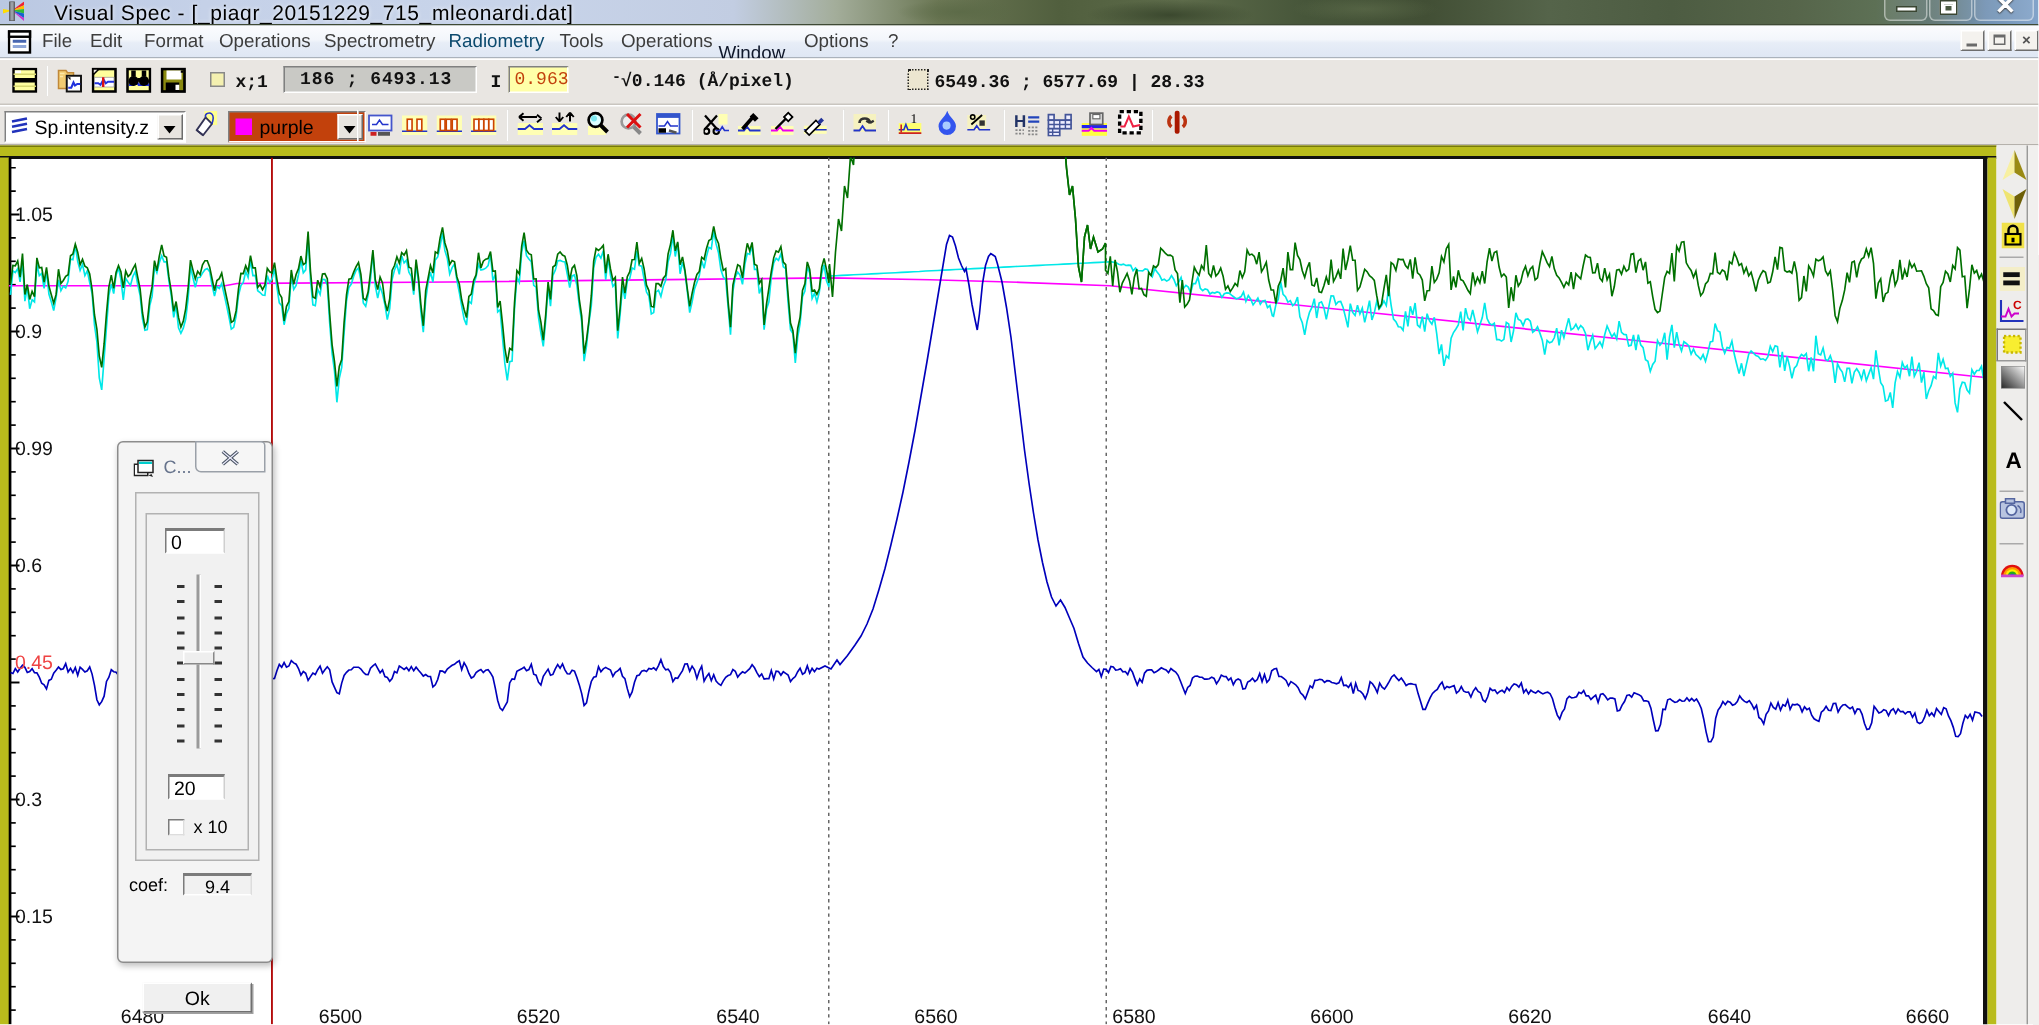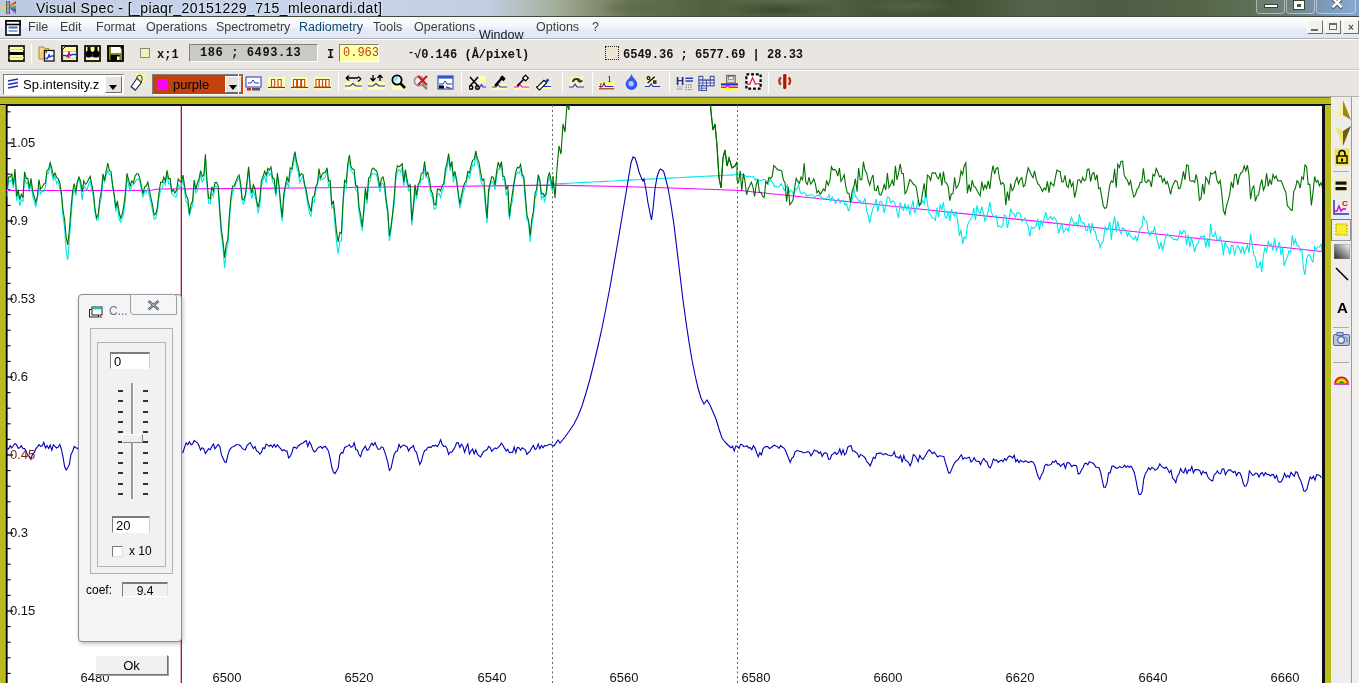--- a/index.html
+++ b/index.html
@@ -352,23 +352,23 @@
     <line x1="6" y1="568.4" x2="10.5" y2="568.4" stroke="#000" stroke-width="1.1"></line>
   <path d="M6,85.5 L150,85.5 L158,84.0 L300,83.0 L460,81.2 L553,80.2 L620,81.5 L680,83.2 L740,85.5 L900,102.0 L1100,123.0 L1322,146.5" fill="none" stroke="#ff00ff" stroke-width="1.15"></path>
   <path d="M7.0,91.6 L8.6,75.6 L10.2,76.7 L11.8,74.1 L13.4,82.9 L15.0,68.7 L16.6,95.8 L18.2,86.4 L19.8,100.8 L21.4,94.8 L23.0,96.3 L24.6,71.1 L26.2,78.8 L27.8,77.3 L29.4,87.2 L31.0,75.5 L32.6,91.0 L34.2,96.2 L35.8,102.0 L37.4,93.4 L39.0,81.6 L40.6,88.8 L42.2,85.8 L43.8,87.0 L45.4,82.6 L47.0,67.7 L48.6,68.2 L50.2,58.6 L51.8,69.3 L53.4,75.3 L55.0,71.2 L56.6,78.7 L58.2,75.5 L59.8,83.4 L61.4,90.7 L63.0,111.7 L64.6,122.9 L66.2,147.0 L67.8,154.9 L69.4,134.1 L71.0,113.0 L72.6,91.9 L74.2,84.3 L75.8,90.7 L77.4,78.3 L79.0,73.6 L80.6,81.2 L82.2,95.0 L83.8,80.6 L85.4,83.1 L87.0,85.3 L88.6,79.2 L90.2,76.0 L91.8,84.6 L93.4,91.8 L95.0,107.5 L96.6,115.2 L98.2,114.8 L99.8,98.9 L101.4,92.6 L103.0,72.8 L104.6,76.9 L106.2,70.1 L107.8,65.5 L109.4,69.6 L111.0,69.6 L112.6,82.2 L114.2,92.2 L115.8,106.6 L117.4,98.6 L119.0,113.5 L120.6,117.2 L122.2,113.8 L123.8,107.7 L125.4,94.2 L127.0,72.5 L128.6,80.0 L130.2,86.5 L131.8,80.0 L133.4,79.8 L135.0,77.1 L136.6,74.8 L138.2,74.0 L139.8,76.1 L141.4,85.2 L143.0,92.4 L144.6,86.0 L146.2,87.3 L147.8,84.0 L149.4,91.0 L151.0,98.4 L152.6,106.0 L154.2,114.4 L155.8,113.2 L157.4,105.8 L159.0,92.0 L160.6,85.4 L162.2,83.3 L163.8,76.0 L165.4,79.9 L167.0,68.5 L168.6,78.7 L170.2,78.6 L171.8,88.8 L173.4,90.0 L175.0,91.7 L176.6,91.9 L178.2,78.7 L179.8,83.4 L181.4,80.8 L183.0,74.2 L184.6,86.2 L186.2,96.9 L187.8,98.8 L189.4,111.5 L191.0,104.0 L192.6,100.6 L194.2,78.8 L195.8,88.0 L197.4,85.3 L199.0,78.0 L200.6,68.8 L202.2,76.9 L203.8,74.9 L205.4,53.8 L207.0,81.6 L208.6,98.2 L210.2,98.8 L211.8,87.9 L213.4,91.3 L215.0,81.2 L216.6,81.4 L218.2,84.9 L219.8,110.5 L221.4,130.6 L223.0,142.3 L224.6,163.2 L226.2,147.2 L227.8,140.0 L229.4,116.9 L231.0,95.7 L232.6,86.6 L234.2,84.4 L235.8,79.1 L237.4,75.3 L239.0,73.7 L240.6,81.9 L242.2,97.0 L243.8,99.2 L245.4,91.8 L247.0,81.0 L248.6,63.3 L250.2,85.6 L251.8,93.7 L253.4,86.0 L255.0,90.9 L256.6,98.0 L258.2,108.1 L259.8,100.7 L261.4,81.4 L263.0,75.0 L264.6,71.4 L266.2,77.9 L267.8,65.5 L269.4,70.3 L271.0,68.4 L272.6,76.4 L274.2,79.3 L275.8,91.5 L277.4,71.2 L279.0,83.5 L280.6,103.0 L282.2,116.5 L283.8,94.9 L285.4,83.4 L287.0,76.4 L288.6,83.1 L290.2,68.3 L291.8,66.3 L293.4,59.2 L295.0,50.3 L296.6,62.1 L298.2,67.2 L299.8,77.7 L301.4,73.4 L303.0,71.0 L304.6,81.9 L306.2,89.9 L307.8,99.1 L309.4,107.6 L311.0,111.7 L312.6,95.9 L314.2,97.3 L315.8,85.0 L317.4,79.4 L319.0,71.3 L320.6,75.0 L322.2,74.6 L323.8,73.8 L325.4,72.1 L327.0,64.6 L328.6,82.0 L330.2,78.0 L331.8,103.0 L333.4,101.5 L335.0,120.1 L336.6,137.6 L338.2,148.6 L339.8,136.1 L341.4,135.7 L343.0,101.2 L344.6,79.9 L346.2,83.2 L347.8,63.1 L349.4,55.4 L351.0,65.4 L352.6,67.7 L354.2,69.4 L355.8,85.2 L357.4,86.4 L359.0,106.6 L360.6,117.0 L362.2,125.9 L363.8,109.0 L365.4,85.9 L367.0,99.1 L368.6,78.6 L370.2,75.1 L371.8,68.9 L373.4,68.6 L375.0,69.3 L376.6,69.6 L378.2,77.9 L379.8,86.8 L381.4,78.9 L383.0,78.3 L384.6,85.2 L386.2,98.6 L387.8,109.4 L389.4,135.8 L391.0,125.8 L392.6,110.3 L394.2,98.9 L395.8,73.6 L397.4,66.4 L399.0,64.5 L400.6,67.1 L402.2,62.1 L403.8,81.4 L405.4,66.8 L407.0,78.6 L408.6,85.9 L410.2,84.0 L411.8,120.6 L413.4,105.0 L415.0,85.8 L416.6,94.2 L418.2,82.4 L419.8,80.8 L421.4,73.7 L423.0,74.5 L424.6,62.2 L426.2,72.1 L427.8,72.4 L429.4,81.0 L431.0,89.7 L432.6,92.4 L434.2,104.3 L435.8,103.4 L437.4,89.6 L439.0,88.5 L440.6,92.6 L442.2,85.8 L443.8,81.9 L445.4,69.6 L447.0,63.9 L448.6,52.1 L450.2,66.0 L451.8,57.1 L453.4,77.5 L455.0,69.8 L456.6,76.1 L458.2,89.2 L459.8,103.4 L461.4,96.3 L463.0,87.7 L464.6,83.3 L466.2,78.7 L467.8,68.8 L469.4,73.9 L471.0,65.9 L472.6,59.9 L474.2,60.9 L475.8,48.9 L477.4,57.6 L479.0,63.5 L480.6,74.9 L482.2,79.7 L483.8,81.2 L485.4,99.7 L487.0,118.2 L488.6,89.3 L490.2,79.8 L491.8,76.4 L493.4,78.5 L495.0,84.6 L496.6,71.1 L498.2,63.9 L499.8,64.6 L501.4,58.7 L503.0,74.6 L504.6,74.6 L506.2,90.6 L507.8,86.3 L509.4,114.8 L511.0,101.2 L512.6,96.2 L514.2,79.7 L515.8,70.2 L517.4,67.2 L519.0,68.6 L520.6,64.2 L522.2,72.8 L523.8,74.0 L525.4,96.8 L527.0,114.8 L528.6,117.4 L530.2,136.9 L531.8,119.7 L533.4,110.6 L535.0,92.7 L536.6,89.0 L538.2,73.0 L539.8,76.9 L541.4,94.0 L543.0,90.5 L544.6,96.3 L546.2,89.8 L547.8,77.6 L549.4,71.5 L551.0,82.2 L552.6,86.3 L553.0,79.0 L557.0,78.8 L561.0,78.6 L565.0,78.4 L569.0,78.2 L573.0,78.0 L577.0,77.8 L581.0,77.6 L585.0,77.4 L589.0,77.2 L593.0,77.0 L597.0,76.8 L601.0,76.6 L605.0,76.4 L609.0,76.2 L613.0,76.0 L617.0,75.7 L621.0,75.5 L625.0,75.3 L629.0,75.1 L633.0,74.9 L637.0,74.7 L641.0,74.5 L645.0,74.3 L649.0,74.1 L653.0,73.9 L657.0,73.7 L661.0,73.5 L665.0,73.3 L669.0,73.1 L673.0,72.9 L677.0,72.7 L681.0,72.5 L685.0,72.3 L689.0,72.1 L693.0,71.9 L697.0,71.7 L701.0,71.5 L705.0,71.3 L709.0,71.1 L713.0,70.9 L717.0,70.7 L721.0,70.5 L725.0,70.3 L729.0,70.1 L733.0,69.9 L737.0,69.7 L741.0,69.5 L742.6,69.9 L744.2,70.2 L745.8,71.2 L747.4,71.6 L749.0,71.1 L750.6,72.0 L752.2,71.8 L753.8,71.9 L755.4,75.5 L757.0,73.7 L758.6,75.4 L760.2,75.5 L761.8,75.6 L763.4,74.3 L765.0,74.7 L766.6,77.7 L768.2,79.6 L769.8,74.1 L771.4,76.3 L773.0,78.4 L774.6,81.8 L776.2,81.2 L777.8,82.4 L779.4,81.4 L781.0,78.7 L782.6,81.3 L784.2,85.5 L785.8,83.1 L787.4,79.9 L789.0,87.3 L790.6,85.2 L792.2,86.4 L793.8,90.1 L795.4,84.0 L797.0,84.1 L798.6,79.8 L800.2,87.2 L801.8,88.8 L803.4,87.6 L805.0,88.1 L806.6,91.0 L808.2,90.0 L809.8,90.4 L811.4,89.6 L813.0,90.1 L814.6,93.3 L816.2,90.8 L817.8,90.3 L819.4,90.4 L821.0,91.8 L822.6,93.0 L824.2,94.2 L825.8,93.6 L827.4,92.7 L829.0,89.7 L830.6,95.9 L832.2,92.0 L833.8,94.5 L835.4,98.3 L837.0,96.1 L838.6,93.7 L840.2,97.9 L841.8,95.6 L843.4,95.3 L845.0,100.0 L846.6,98.7 L848.2,105.4 L849.0,105.8 L850.6,98.1 L852.2,94.3 L853.8,83.0 L855.4,91.2 L857.0,92.8 L858.6,96.4 L860.2,95.5 L861.8,98.7 L863.4,97.2 L865.0,93.1 L866.6,106.2 L868.2,110.2 L869.8,118.2 L871.4,109.2 L873.0,103.2 L874.6,99.9 L876.2,94.1 L877.8,107.0 L879.4,97.0 L881.0,96.2 L882.6,100.1 L884.2,107.9 L885.8,99.9 L887.4,92.2 L889.0,92.4 L890.6,98.0 L892.2,96.2 L893.8,96.0 L895.4,100.0 L897.0,106.4 L898.6,113.2 L900.2,97.4 L901.8,103.3 L903.4,105.3 L905.0,98.5 L906.6,104.3 L908.2,100.4 L909.8,109.9 L911.4,103.1 L913.0,95.4 L914.6,108.3 L916.2,103.6 L917.8,96.1 L919.4,101.1 L921.0,98.9 L922.6,95.6 L924.2,98.7 L925.8,86.6 L927.4,98.4 L929.0,107.7 L930.6,109.5 L932.2,112.8 L933.8,113.0 L935.4,115.2 L937.0,102.6 L938.6,112.6 L940.2,99.2 L941.8,104.9 L943.4,97.0 L945.0,111.7 L946.6,113.2 L948.2,105.9 L949.8,116.1 L951.4,104.1 L953.0,108.9 L954.6,111.1 L956.2,106.5 L957.8,117.4 L959.4,131.1 L961.0,124.6 L962.6,138.9 L964.2,132.1 L965.8,133.8 L967.4,120.5 L969.0,116.7 L970.6,114.3 L972.2,111.7 L973.8,102.8 L975.4,115.2 L977.0,100.4 L978.6,106.9 L980.2,108.6 L981.8,101.7 L983.4,108.6 L985.0,116.2 L986.6,111.5 L988.2,106.7 L989.8,96.9 L991.4,107.4 L993.0,110.6 L994.6,111.6 L996.2,110.5 L997.8,121.4 L999.4,121.4 L1001.0,122.4 L1002.6,121.2 L1004.2,109.9 L1005.8,111.0 L1007.4,123.0 L1009.0,115.7 L1010.6,103.6 L1012.2,107.9 L1013.8,108.7 L1015.4,112.1 L1017.0,108.0 L1018.6,107.6 L1020.2,109.1 L1021.8,116.5 L1023.4,115.3 L1025.0,112.9 L1026.6,117.1 L1028.2,121.8 L1029.8,131.4 L1031.4,122.0 L1033.0,123.5 L1034.6,122.9 L1036.2,120.2 L1037.8,113.8 L1039.4,125.2 L1041.0,115.1 L1042.6,120.1 L1044.2,113.4 L1045.8,107.2 L1047.4,114.9 L1049.0,113.8 L1050.6,111.2 L1052.2,114.6 L1053.8,112.1 L1055.4,113.6 L1057.0,117.3 L1058.6,128.5 L1060.2,122.9 L1061.8,118.4 L1063.4,127.4 L1065.0,125.3 L1066.6,123.0 L1068.2,126.3 L1069.8,118.2 L1071.4,112.3 L1073.0,116.0 L1074.6,119.5 L1076.2,117.3 L1077.8,121.0 L1079.4,109.1 L1081.0,116.6 L1082.6,117.9 L1084.2,118.1 L1085.8,125.6 L1087.4,125.2 L1089.0,118.3 L1090.6,128.4 L1092.2,118.1 L1093.8,124.9 L1095.4,126.8 L1097.0,134.8 L1098.6,135.8 L1100.2,142.6 L1101.8,138.0 L1103.4,135.8 L1105.0,122.0 L1106.6,125.2 L1108.2,123.2 L1109.8,116.8 L1111.4,134.8 L1113.0,119.6 L1114.6,111.6 L1116.2,126.8 L1117.8,116.4 L1119.4,124.6 L1121.0,129.0 L1122.6,122.8 L1124.2,124.0 L1125.8,125.4 L1127.4,131.1 L1129.0,127.7 L1130.6,131.4 L1132.2,132.8 L1133.8,134.5 L1135.4,131.4 L1137.0,135.9 L1138.6,130.0 L1140.2,122.9 L1141.8,122.6 L1143.4,110.7 L1145.0,115.4 L1146.6,116.4 L1148.2,126.0 L1149.8,130.5 L1151.4,126.7 L1153.0,127.1 L1154.6,122.4 L1156.2,131.2 L1157.8,137.8 L1159.4,144.1 L1161.0,137.2 L1162.6,145.7 L1164.2,138.2 L1165.8,131.2 L1167.4,129.0 L1169.0,130.4 L1170.6,132.0 L1172.2,132.6 L1173.8,134.6 L1175.4,134.2 L1177.0,135.3 L1178.6,132.8 L1180.2,125.9 L1181.8,129.4 L1183.4,125.5 L1185.0,126.1 L1186.6,140.0 L1188.2,129.5 L1189.8,142.2 L1191.4,132.6 L1193.0,138.9 L1194.6,147.2 L1196.2,140.5 L1197.8,138.7 L1199.4,133.6 L1201.0,131.3 L1202.6,132.4 L1204.2,130.7 L1205.8,142.5 L1207.4,133.2 L1209.0,142.5 L1210.6,118.8 L1212.2,130.8 L1213.8,131.6 L1215.4,127.0 L1217.0,134.6 L1218.6,135.4 L1220.2,132.2 L1221.8,137.2 L1223.4,150.2 L1225.0,137.5 L1226.6,140.8 L1228.2,143.0 L1229.8,149.6 L1231.4,140.6 L1233.0,140.5 L1234.6,150.5 L1236.2,143.1 L1237.8,140.8 L1239.4,143.3 L1241.0,147.8 L1242.6,141.3 L1244.2,148.8 L1245.8,144.4 L1247.4,140.1 L1249.0,147.8 L1250.6,128.5 L1252.2,140.4 L1253.8,150.1 L1255.4,152.5 L1257.0,162.4 L1258.6,161.8 L1260.2,156.6 L1261.8,166.9 L1263.4,150.3 L1265.0,142.7 L1266.6,146.5 L1268.2,136.6 L1269.8,140.5 L1271.4,138.7 L1273.0,145.8 L1274.6,132.7 L1276.2,145.9 L1277.8,142.4 L1279.4,136.8 L1281.0,150.1 L1282.6,143.1 L1284.2,161.0 L1285.8,155.5 L1287.4,152.1 L1289.0,146.0 L1290.6,147.3 L1292.2,130.2 L1293.8,139.0 L1295.4,134.5 L1297.0,140.7 L1298.6,140.5 L1300.2,146.0 L1301.8,143.8 L1303.4,163.6 L1305.0,169.9 L1306.6,154.3 L1308.2,149.8 L1309.8,150.1 L1311.4,155.0 L1313.0,157.1 L1314.6,141.5 L1316.2,144.5 L1317.8,142.0 L1319.4,142.0 L1321.0,139.2 L1322.6,149.0" fill="none" stroke="#00e8e8" stroke-width="1.1"></path>
   <path d="M7.0,84.4 L8.6,71.9 L10.2,72.2 L11.8,69.0 L13.4,79.7 L15.0,64.1 L16.6,91.3 L18.2,84.7 L19.8,94.6 L21.4,89.3 L23.0,92.8 L24.6,66.9 L26.2,73.5 L27.8,73.3 L29.4,83.1 L31.0,73.3 L32.6,85.6 L34.2,91.5 L35.8,97.1 L37.4,91.3 L39.0,74.5 L40.6,84.0 L42.2,82.0 L43.8,79.2 L45.4,78.2 L47.0,65.5 L48.6,64.3 L50.2,57.7 L51.8,63.1 L53.4,71.5 L55.0,67.9 L56.6,72.5 L58.2,73.5 L59.8,77.6 L61.4,88.1 L63.0,105.0 L64.6,114.5 L66.2,132.5 L67.8,139.9 L69.4,124.3 L71.0,103.9 L72.6,86.3 L74.2,78.5 L75.8,87.3 L77.4,76.5 L79.0,72.0 L80.6,76.1 L82.2,86.9 L83.8,75.7 L85.4,79.4 L87.0,77.8 L88.6,74.3 L90.2,71.4 L91.8,79.7 L93.4,87.5 L95.0,103.5 L96.6,113.0 L98.2,109.5 L99.8,94.5 L101.4,86.1 L103.0,68.8 L104.6,75.5 L106.2,65.8 L107.8,58.2 L109.4,65.7 L111.0,66.5 L112.6,79.6 L114.2,89.4 L115.8,102.6 L117.4,96.0 L119.0,106.6 L120.6,113.1 L122.2,109.1 L123.8,100.9 L125.4,87.3 L127.0,68.4 L128.6,74.9 L130.2,80.9 L131.8,75.9 L133.4,78.1 L135.0,71.5 L136.6,68.8 L138.2,68.8 L139.8,73.1 L141.4,81.0 L143.0,88.8 L144.6,82.0 L146.2,80.8 L147.8,77.1 L149.4,85.4 L151.0,93.0 L152.6,100.4 L154.2,109.9 L155.8,108.8 L157.4,102.3 L159.0,87.6 L160.6,77.3 L162.2,77.4 L163.8,72.1 L165.4,76.1 L167.0,65.4 L168.6,73.6 L170.2,73.5 L171.8,86.6 L173.4,84.8 L175.0,88.1 L176.6,85.1 L178.2,74.0 L179.8,76.2 L181.4,77.0 L183.0,70.1 L184.6,81.2 L186.2,90.7 L187.8,93.4 L189.4,109.0 L191.0,99.2 L192.6,96.0 L194.2,75.0 L195.8,84.6 L197.4,78.0 L199.0,74.1 L200.6,65.7 L202.2,71.4 L203.8,70.2 L205.4,49.4 L207.0,75.9 L208.6,93.0 L210.2,93.8 L211.8,81.8 L213.4,86.3 L215.0,77.6 L216.6,77.4 L218.2,80.8 L219.8,104.3 L221.4,124.9 L223.0,136.0 L224.6,152.6 L226.2,139.3 L227.8,134.7 L229.4,109.8 L231.0,91.5 L232.6,81.1 L234.2,80.7 L235.8,76.4 L237.4,72.8 L239.0,70.0 L240.6,77.9 L242.2,93.9 L243.8,95.1 L245.4,89.7 L247.0,76.5 L248.6,61.7 L250.2,81.4 L251.8,88.1 L253.4,79.8 L255.0,83.6 L256.6,96.0 L258.2,102.4 L259.8,94.3 L261.4,75.3 L263.0,72.0 L264.6,66.2 L266.2,70.4 L267.8,63.4 L269.4,65.1 L271.0,62.1 L272.6,73.1 L274.2,73.9 L275.8,88.8 L277.4,68.0 L279.0,80.3 L280.6,98.2 L282.2,112.2 L283.8,88.8 L285.4,80.4 L287.0,72.1 L288.6,77.0 L290.2,62.9 L291.8,63.9 L293.4,53.6 L295.0,46.6 L296.6,57.0 L298.2,62.2 L299.8,71.3 L301.4,68.7 L303.0,69.5 L304.6,79.6 L306.2,84.3 L307.8,95.0 L309.4,101.3 L311.0,106.7 L312.6,92.6 L314.2,91.0 L315.8,81.8 L317.4,78.2 L319.0,63.5 L320.6,73.6 L322.2,69.1 L323.8,67.8 L325.4,67.4 L327.0,62.7 L328.6,75.8 L330.2,75.6 L331.8,100.0 L333.4,95.7 L335.0,110.7 L336.6,127.2 L338.2,136.9 L339.8,127.3 L341.4,128.3 L343.0,97.0 L344.6,75.4 L346.2,77.6 L347.8,59.0 L349.4,50.1 L351.0,61.8 L352.6,64.1 L354.2,64.8 L355.8,81.0 L357.4,80.9 L359.0,101.8 L360.6,109.7 L362.2,121.8 L363.8,104.9 L365.4,83.1 L367.0,94.6 L368.6,73.0 L370.2,71.8 L371.8,64.5 L373.4,63.0 L375.0,65.0 L376.6,65.9 L378.2,71.8 L379.8,82.1 L381.4,73.8 L383.0,71.9 L384.6,78.9 L386.2,94.7 L387.8,105.8 L389.4,130.8 L391.0,121.6 L392.6,108.9 L394.2,92.3 L395.8,69.1 L397.4,60.7 L399.0,61.9 L400.6,60.5 L402.2,58.6 L403.8,77.1 L405.4,64.5 L407.0,74.3 L408.6,81.8 L410.2,79.8 L411.8,115.4 L413.4,100.4 L415.0,79.7 L416.6,90.5 L418.2,79.5 L419.8,76.3 L421.4,68.2 L423.0,68.0 L424.6,56.4 L426.2,70.5 L427.8,67.3 L429.4,74.2 L431.0,85.1 L432.6,88.7 L434.2,99.3 L435.8,99.7 L437.4,84.1 L439.0,84.1 L440.6,85.9 L442.2,80.5 L443.8,78.6 L445.4,64.2 L447.0,57.9 L448.6,48.5 L450.2,62.2 L451.8,56.3 L453.4,71.5 L455.0,66.3 L456.6,75.0 L458.2,87.5 L459.8,99.3 L461.4,90.6 L463.0,83.3 L464.6,78.0 L466.2,76.0 L467.8,66.5 L469.4,67.9 L471.0,60.6 L472.6,55.4 L474.2,54.4 L475.8,45.9 L477.4,53.7 L479.0,57.3 L480.6,67.4 L482.2,75.2 L483.8,74.0 L485.4,96.1 L487.0,113.1 L488.6,85.1 L490.2,77.9 L491.8,71.5 L493.4,72.5 L495.0,80.3 L496.6,66.7 L498.2,57.2 L499.8,62.1 L501.4,56.6 L503.0,71.2 L504.6,72.0 L506.2,83.9 L507.8,81.3 L509.4,111.6 L511.0,97.7 L512.6,87.1 L514.2,76.1 L515.8,66.9 L517.4,62.3 L519.0,63.1 L520.6,59.4 L522.2,69.7 L523.8,71.4 L525.4,91.4 L527.0,110.4 L528.6,115.5 L530.2,130.5 L531.8,114.0 L533.4,106.5 L535.0,88.6 L536.6,84.2 L538.2,69.6 L539.8,74.6 L541.4,89.0 L543.0,88.3 L544.6,91.2 L546.2,87.6 L547.8,73.2 L549.4,67.3 L551.0,74.8 L552.6,83.5 L553,71 L555,93 L557,63 L559,41 L561,49 L563,19 L565,27 L567,-1 L569,5 L571,-29 L573,-65 L575,-105 L577,-135 M05,-135 L707,-75 L709,-19 L711,7 L713,25 L715,19 L717,41 L719,73 L721,83 L723,53 L725,45 L727,61 L729,53 L732,63 L735,61 L737,57" fill="none" stroke="#007000" stroke-width="1.1"></path>
   <path d="M705,-135 L707,-75 L709,-19 L711,7 L713,25 L715,19 L717,41 L719,73 L721,83 L723,53 L725,45 L727,61 L729,53 L732,63 L735,61 L737,57 L737.0,75.2 L738.6,77.3 L740.2,65.9 L741.8,85.7 L743.4,68.3 L745.0,76.3 L746.6,89.8 L748.2,83.7 L749.8,80.6 L751.4,77.3 L753.0,82.1 L754.6,91.3 L756.2,80.0 L757.8,74.5 L759.4,87.5 L761.0,87.3 L762.6,91.4 L764.2,92.5 L765.8,76.6 L767.4,78.6 L769.0,72.3 L770.6,73.4 L772.2,71.4 L773.8,60.5 L775.4,62.1 L777.0,64.0 L778.6,65.2 L780.2,65.1 L781.8,66.1 L783.4,75.0 L785.0,77.4 L786.6,96.8 L788.2,81.7 L789.8,99.7 L791.4,97.9 L793.0,95.0 L794.6,83.5 L796.2,73.2 L797.8,76.4 L799.4,78.4 L801.0,72.1 L802.6,74.7 L804.2,58.4 L805.8,77.3 L807.4,79.5 L809.0,72.0 L810.6,79.0 L812.2,77.2 L813.8,73.7 L815.4,79.1 L817.0,87.8 L818.6,85.6 L820.2,89.4 L821.8,86.9 L823.4,84.0 L825.0,85.7 L826.6,75.4 L828.2,80.1 L829.8,76.2 L831.4,61.7 L833.0,65.0 L834.6,64.4 L836.2,65.9 L837.8,71.1 L839.4,63.1 L841.0,76.2 L842.6,73.4 L844.2,69.8 L845.8,81.7 L847.4,88.3 L849.0,88.3 L850.6,97.4 L852.2,85.6 L853.8,82.1 L855.4,73.7 L857.0,86.6 L858.6,63.0 L860.2,74.7 L861.8,74.7 L863.4,56.7 L865.0,65.3 L866.6,68.0 L868.2,75.5 L869.8,80.0 L871.4,73.8 L873.0,69.9 L874.6,85.0 L876.2,85.6 L877.8,80.3 L879.4,89.5 L881.0,90.0 L882.6,85.5 L884.2,79.6 L885.8,84.9 L887.4,68.0 L889.0,82.7 L890.6,79.6 L892.2,75.3 L893.8,80.9 L895.4,60.7 L897.0,75.0 L898.6,68.0 L900.2,58.8 L901.8,68.4 L903.4,68.5 L905.0,88.6 L906.6,86.3 L908.2,80.5 L909.8,74.6 L911.4,76.1 L913.0,78.8 L914.6,80.0 L916.2,81.9 L917.8,92.0 L919.4,100.4 L921.0,97.8 L922.6,87.6 L924.2,78.3 L925.8,92.5 L927.4,70.1 L929.0,71.3 L930.6,75.3 L932.2,67.7 L933.8,68.1 L935.4,67.9 L937.0,72.0 L938.6,73.9 L940.2,67.9 L941.8,80.8 L943.4,66.6 L945.0,76.9 L946.6,78.3 L948.2,81.7 L949.8,95.6 L951.4,88.8 L953.0,88.7 L954.6,72.4 L956.2,83.3 L957.8,81.1 L959.4,76.9 L961.0,66.0 L962.6,69.6 L964.2,60.8 L965.8,57.9 L967.4,88.3 L969.0,79.3 L970.6,86.6 L972.2,75.2 L973.8,81.4 L975.4,82.2 L977.0,85.3 L978.6,88.5 L980.2,90.8 L981.8,76.6 L983.4,84.6 L985.0,80.0 L986.6,83.5 L988.2,75.8 L989.8,84.0 L991.4,69.6 L993.0,60.5 L994.6,69.0 L996.2,63.4 L997.8,62.5 L999.4,73.0 L1001.0,79.4 L1002.6,77.7 L1004.2,79.7 L1005.8,100.3 L1007.4,86.5 L1009.0,95.7 L1010.6,78.5 L1012.2,85.7 L1013.8,83.2 L1015.4,76.2 L1017.0,72.5 L1018.6,78.8 L1020.2,74.3 L1021.8,72.7 L1023.4,81.6 L1025.0,80.2 L1026.6,70.6 L1028.2,62.8 L1029.8,66.2 L1031.4,70.1 L1033.0,72.7 L1034.6,65.9 L1036.2,74.2 L1037.8,78.6 L1039.4,80.3 L1041.0,83.3 L1042.6,86.5 L1044.2,83.0 L1045.8,84.9 L1047.4,76.4 L1049.0,87.7 L1050.6,77.4 L1052.2,79.3 L1053.8,80.9 L1055.4,72.4 L1057.0,65.0 L1058.6,66.3 L1060.2,66.6 L1061.8,76.9 L1063.4,76.8 L1065.0,70.4 L1066.6,80.5 L1068.2,82.5 L1069.8,73.8 L1071.4,81.5 L1073.0,77.8 L1074.6,92.5 L1076.2,86.0 L1077.8,75.1 L1079.4,74.6 L1081.0,77.8 L1082.6,72.5 L1084.2,75.8 L1085.8,74.6 L1087.4,64.4 L1089.0,64.0 L1090.6,76.7 L1092.2,68.9 L1093.8,67.6 L1095.4,75.1 L1097.0,69.6 L1098.6,83.7 L1100.2,82.8 L1101.8,92.7 L1103.4,101.2 L1105.0,103.4 L1106.6,102.4 L1108.2,91.0 L1109.8,80.0 L1111.4,75.9 L1113.0,77.3 L1114.6,63.7 L1116.2,82.7 L1117.8,59.2 L1119.4,62.4 L1121.0,56.4 L1122.6,56.1 L1124.2,70.2 L1125.8,73.1 L1127.4,75.3 L1129.0,79.9 L1130.6,75.8 L1132.2,85.3 L1133.8,92.1 L1135.4,90.0 L1137.0,84.3 L1138.6,82.6 L1140.2,77.3 L1141.8,77.5 L1143.4,63.4 L1145.0,76.5 L1146.6,77.7 L1148.2,74.9 L1149.8,76.0 L1151.4,81.9 L1153.0,69.5 L1154.6,71.0 L1156.2,63.5 L1157.8,67.0 L1159.4,71.9 L1161.0,70.7 L1162.6,77.0 L1164.2,73.4 L1165.8,78.9 L1167.4,76.5 L1169.0,82.4 L1170.6,89.3 L1172.2,81.8 L1173.8,78.1 L1175.4,75.5 L1177.0,76.5 L1178.6,83.7 L1180.2,83.0 L1181.8,76.2 L1183.4,66.3 L1185.0,74.8 L1186.6,59.9 L1188.2,60.4 L1189.8,75.3 L1191.4,76.4 L1193.0,75.7 L1194.6,77.1 L1196.2,69.3 L1197.8,77.1 L1199.4,95.2 L1201.0,93.4 L1202.6,79.0 L1204.2,89.2 L1205.8,72.3 L1207.4,75.0 L1209.0,79.0 L1210.6,67.8 L1212.2,68.9 L1213.8,68.2 L1215.4,66.3 L1217.0,75.6 L1218.6,78.5 L1220.2,75.6 L1221.8,88.8 L1223.4,105.3 L1225.0,109.5 L1226.6,100.4 L1228.2,95.4 L1229.8,88.3 L1231.4,76.8 L1233.0,83.2 L1234.6,69.9 L1236.2,69.1 L1237.8,79.9 L1239.4,71.2 L1241.0,67.7 L1242.6,66.7 L1244.2,60.9 L1245.8,65.9 L1247.4,60.1 L1249.0,70.5 L1250.6,94.1 L1252.2,83.7 L1253.8,80.9 L1255.4,96.3 L1257.0,90.9 L1258.6,89.9 L1260.2,80.4 L1261.8,74.4 L1263.4,85.2 L1265.0,81.3 L1266.6,68.3 L1268.2,81.4 L1269.8,74.8 L1271.4,79.6 L1273.0,69.5 L1274.6,73.4 L1276.2,71.0 L1277.8,75.8 L1279.4,75.7 L1281.0,75.6 L1282.6,79.2 L1284.2,84.1 L1285.8,86.9 L1287.4,100.9 L1289.0,102.1 L1290.6,104.7 L1292.2,105.4 L1293.8,86.1 L1295.4,83.3 L1297.0,75.8 L1298.6,77.6 L1300.2,83.0 L1301.8,72.0 L1303.4,74.3 L1305.0,60.1 L1306.6,61.8 L1308.2,79.5 L1309.8,79.2 L1311.4,100.4 L1313.0,87.6 L1314.6,71.5 L1316.2,77.1 L1317.8,75.3 L1319.4,80.7 L1321.0,77.7 L1322.6,82.9" fill="none" stroke="#007000" stroke-width="1.1"></path>
   <path d="M7.0,343.3 L8.6,344.0 L10.2,340.7 L11.8,343.0 L13.4,340.5 L15.0,338.5 L16.6,339.9 L18.2,343.3 L19.8,342.7 L21.4,340.8 L23.0,343.5 L24.6,343.6 L26.2,346.4 L27.8,350.5 L29.4,351.5 L31.0,354.3 L32.6,348.6 L34.2,347.8 L35.8,343.8 L37.4,341.9 L39.0,339.7 L40.6,341.3 L42.2,340.8 L43.8,337.4 L45.4,343.0 L47.0,340.6 L48.6,343.5 L50.2,340.0 L51.8,345.2 L53.4,339.8 L55.0,341.3 L56.6,343.0 L58.2,342.2 L59.8,339.6 L61.4,344.4 L63.0,351.9 L64.6,361.5 L66.2,364.9 L67.8,362.8 L69.4,359.1 L71.0,349.3 L72.6,346.5 L74.2,341.5 L75.8,342.8 L77.4,343.1 L79.0,345.2 L80.6,343.7 L82.2,345.0 L83.8,341.5 L85.4,341.1 L87.0,338.8 L88.6,332.9 L90.2,335.7 L91.8,337.2 L93.4,339.1 L95.0,342.6 L96.6,341.4 L98.2,348.7 L99.8,350.9 L101.4,347.0 L103.0,347.4 L104.6,342.2 L106.2,341.0 L107.8,340.7 L109.4,343.5 L111.0,340.9 L112.6,345.9 L114.2,342.5 L115.8,345.4 L117.4,354.1 L119.0,358.7 L120.6,357.1 L122.2,355.2 L123.8,347.9 L125.4,345.6 L127.0,342.6 L128.6,340.7 L130.2,342.7 L131.8,343.0 L133.4,340.3 L135.0,338.1 L136.6,337.9 L138.2,334.0 L139.8,335.9 L141.4,336.0 L143.0,343.2 L144.6,340.2 L146.2,340.1 L147.8,348.8 L149.4,350.7 L151.0,349.9 L152.6,346.7 L154.2,344.2 L155.8,341.8 L157.4,344.3 L159.0,343.5 L160.6,341.2 L162.2,341.0 L163.8,340.0 L165.4,341.2 L167.0,342.2 L168.6,342.5 L170.2,343.5 L171.8,341.9 L173.4,345.5 L175.0,342.9 L176.6,344.6 L178.2,346.9 L179.8,350.4 L181.4,347.4 L183.0,347.3 L184.6,342.2 L186.2,337.9 L187.8,339.8 L189.4,336.7 L191.0,339.8 L192.6,339.0 L194.2,335.4 L195.8,336.9 L197.4,337.8 L199.0,340.7 L200.6,345.1 L202.2,342.7 L203.8,343.9 L205.4,348.6 L207.0,346.1 L208.6,343.7 L210.2,344.7 L211.8,341.5 L213.4,339.1 L215.0,343.8 L216.6,341.5 L218.2,339.5 L219.8,341.5 L221.4,349.6 L223.0,353.2 L224.6,356.8 L226.2,357.5 L227.8,350.4 L229.4,345.3 L231.0,343.2 L232.6,341.7 L234.2,341.5 L235.8,339.8 L237.4,339.8 L239.0,339.8 L240.6,341.0 L242.2,343.2 L243.8,344.6 L245.4,344.8 L247.0,340.5 L248.6,338.9 L250.2,337.6 L251.8,340.6 L253.4,343.5 L255.0,341.6 L256.6,346.0 L258.2,346.6 L259.8,349.2 L261.4,347.4 L263.0,342.7 L264.6,343.6 L266.2,339.0 L267.8,340.1 L269.4,341.3 L271.0,340.0 L272.6,342.2 L274.2,339.4 L275.8,342.2 L277.4,339.8 L279.0,341.9 L280.6,343.7 L282.2,345.7 L283.8,344.7 L285.4,345.9 L287.0,346.0 L288.6,352.9 L290.2,351.5 L291.8,348.0 L293.4,342.3 L295.0,342.4 L296.6,343.5 L298.2,341.0 L299.8,339.8 L301.4,338.5 L303.0,337.9 L304.6,336.5 L306.2,335.5 L307.8,341.4 L309.4,336.8 L311.0,339.5 L312.6,344.0 L314.2,347.0 L315.8,346.1 L317.4,343.4 L319.0,342.2 L320.6,341.4 L322.2,343.4 L323.8,341.8 L325.4,341.4 L327.0,343.6 L328.6,346.4 L330.2,353.7 L331.8,362.0 L333.4,367.1 L335.0,368.6 L336.6,365.7 L338.2,363.0 L339.8,350.3 L341.4,347.6 L343.0,347.9 L344.6,342.5 L346.2,341.7 L347.8,340.9 L349.4,339.8 L351.0,342.2 L352.6,341.4 L354.2,337.8 L355.8,344.5 L357.4,345.1 L359.0,349.8 L360.6,351.7 L362.2,345.9 L363.8,343.4 L365.4,341.1 L367.0,345.2 L368.6,344.6 L370.2,340.9 L371.8,338.1 L373.4,340.4 L375.0,337.6 L376.6,341.6 L378.2,344.2 L379.8,344.3 L381.4,341.8 L383.0,342.4 L384.6,346.6 L386.2,351.6 L387.8,357.4 L389.4,365.3 L391.0,363.6 L392.6,355.8 L394.2,349.3 L395.8,346.5 L397.4,346.0 L399.0,339.4 L400.6,342.8 L402.2,340.9 L403.8,339.9 L405.4,340.9 L407.0,341.7 L408.6,345.9 L410.2,343.2 L411.8,342.3 L413.4,340.6 L415.0,345.9 L416.6,347.4 L418.2,354.1 L419.8,359.5 L421.4,356.3 L423.0,349.8 L424.6,345.5 L426.2,345.0 L427.8,342.4 L429.4,341.9 L431.0,342.6 L432.6,340.6 L434.2,341.1 L435.8,340.2 L437.4,341.7 L439.0,338.7 L440.6,334.8 L442.2,339.4 L443.8,341.6 L445.4,341.1 L447.0,343.4 L448.6,349.4 L450.2,347.0 L451.8,347.2 L453.4,344.6 L455.0,342.1 L456.6,337.7 L458.2,337.6 L459.8,342.5 L461.4,339.1 L463.0,341.5 L464.6,347.3 L466.2,342.3 L467.8,339.1 L469.4,349.1 L471.0,346.1 L472.6,344.0 L474.2,348.8 L475.8,344.8 L477.4,349.1 L479.0,350.8 L480.6,351.9 L482.2,348.9 L483.8,346.5 L485.4,345.4 L487.0,344.8 L488.6,341.4 L490.2,342.5 L491.8,346.4 L493.4,344.4 L495.0,342.9 L496.6,343.7 L498.2,342.3 L499.8,340.8 L501.4,338.2 L503.0,340.2 L504.6,343.4 L506.2,346.1 L507.8,344.3 L509.4,347.7 L511.0,347.4 L512.6,347.5 L514.2,342.0 L515.8,347.7 L517.4,342.4 L519.0,342.7 L520.6,345.2 L522.2,342.8 L523.8,343.9 L525.4,345.0 L527.0,349.4 L528.6,347.4 L530.2,346.0 L531.8,342.8 L533.4,340.5 L535.0,344.5 L536.6,343.4 L538.2,338.9 L539.8,343.8 L541.4,340.6 L543.0,342.8 L544.6,340.5 L546,341 L550,339 L554,341 L558,335 L560,338 L565,332 L570,325 L574,319 L578,311 L582,301 L586,288 L590,274 L594,258 L598,241 L602,223 L606,203 L610,182 L614,159 L618,136 L622,112 L626,88 L629,70 L631,58 L633,52 L635,53 L637,59 L639,67 L641,72 L643,76 L644,74 L646,85 L648,98 L650,108 L651.5,115 L653,104 L655,84 L657,72 L659,66 L660.5,64 L662,65 L663.5,66 L665,71 L668,83 L671,100 L674,120 L677,145 L680,170 L683,195 L686,217 L689,237 L692,255 L695,270 L698,283 L701,293 L704,299 L707,295 L710,300 L713,307 L716,314 L719,324 L722,333 L725,337 L728,340 L731.0,342.7 L732.6,341.3 L734.2,346.1 L735.8,341.1 L737.4,341.2 L739.0,343.4 L740.6,339.3 L742.2,339.7 L743.8,341.7 L745.4,341.5 L747.0,340.8 L748.6,342.9 L750.2,342.7 L751.8,344.7 L753.4,340.7 L755.0,343.1 L756.6,347.6 L758.2,351.7 L759.8,347.7 L761.4,349.9 L763.0,343.8 L764.6,341.9 L766.2,341.6 L767.8,341.6 L769.4,343.5 L771.0,342.7 L772.6,341.5 L774.2,340.2 L775.8,341.0 L777.4,341.7 L779.0,343.4 L780.6,340.7 L782.2,342.0 L783.8,343.0 L785.4,345.2 L787.0,349.2 L788.6,353.3 L790.2,357.4 L791.8,353.3 L793.4,352.0 L795.0,347.0 L796.6,345.8 L798.2,345.7 L799.8,346.5 L801.4,346.5 L803.0,347.7 L804.6,347.7 L806.2,347.5 L807.8,346.4 L809.4,347.3 L811.0,350.8 L812.6,348.4 L814.2,345.1 L815.8,346.0 L817.4,346.1 L819.0,348.5 L820.6,347.0 L822.2,351.5 L823.8,348.5 L825.4,347.7 L827.0,348.6 L828.6,354.3 L830.2,354.0 L831.8,349.7 L833.4,348.9 L835.0,347.2 L836.6,349.4 L838.2,348.0 L839.8,344.0 L841.4,349.5 L843.0,344.7 L844.6,349.9 L846.2,348.1 L847.8,342.2 L849.4,341.0 L851.0,340.7 L852.6,346.0 L854.2,346.0 L855.8,347.3 L857.4,348.6 L859.0,352.2 L860.6,349.4 L862.2,350.4 L863.8,351.5 L865.4,353.4 L867.0,356.9 L868.6,358.4 L870.2,361.0 L871.8,356.7 L873.4,352.2 L875.0,353.6 L876.6,348.6 L878.2,348.5 L879.8,347.9 L881.4,348.2 L883.0,349.9 L884.6,348.8 L886.2,348.9 L887.8,350.0 L889.4,350.3 L891.0,350.9 L892.6,350.2 L894.2,346.7 L895.8,352.0 L897.4,351.8 L899.0,353.3 L900.6,350.6 L902.2,357.4 L903.8,350.5 L905.4,355.3 L907.0,355.9 L908.6,357.7 L910.2,360.8 L911.8,356.7 L913.4,349.5 L915.0,350.8 L916.6,353.3 L918.2,356.7 L919.8,350.4 L921.4,353.1 L923.0,354.4 L924.6,352.0 L926.2,349.3 L927.8,346.3 L929.4,344.9 L931.0,346.9 L932.6,348.7 L934.2,347.0 L935.8,349.3 L937.4,352.0 L939.0,351.0 L940.6,350.8 L942.2,351.2 L943.8,351.4 L945.4,357.4 L947.0,362.5 L948.6,367.9 L950.2,367.9 L951.8,363.9 L953.4,360.2 L955.0,357.3 L956.6,355.7 L958.2,354.6 L959.8,351.7 L961.4,349.8 L963.0,354.3 L964.6,352.6 L966.2,353.4 L967.8,352.7 L969.4,352.1 L971.0,357.0 L972.6,355.7 L974.2,352.7 L975.8,355.8 L977.4,356.5 L979.0,356.4 L980.6,359.7 L982.2,355.7 L983.8,353.5 L985.4,356.0 L987.0,356.9 L988.6,361.6 L990.2,362.9 L991.8,359.5 L993.4,353.9 L995.0,355.4 L996.6,355.0 L998.2,357.4 L999.8,356.0 L1001.4,355.2 L1003.0,356.7 L1004.6,353.4 L1006.2,355.4 L1007.8,352.6 L1009.4,350.9 L1011.0,351.4 L1012.6,353.1 L1014.2,350.3 L1015.8,356.7 L1017.4,354.6 L1019.0,357.6 L1020.6,355.2 L1022.2,356.4 L1023.8,357.0 L1025.4,355.6 L1027.0,356.7 L1028.6,357.6 L1030.2,356.8 L1031.8,356.4 L1033.4,357.5 L1035.0,360.8 L1036.6,366.6 L1038.2,371.7 L1039.8,374.4 L1041.4,369.9 L1043.0,367.6 L1044.6,361.0 L1046.2,359.2 L1047.8,360.3 L1049.4,360.0 L1051.0,359.5 L1052.6,356.5 L1054.2,357.3 L1055.8,355.4 L1057.4,358.9 L1059.0,358.9 L1060.6,361.3 L1062.2,359.7 L1063.8,358.4 L1065.4,363.3 L1067.0,358.0 L1068.6,357.4 L1070.2,359.2 L1071.8,361.6 L1073.4,360.4 L1075.0,360.4 L1076.6,360.9 L1078.2,369.0 L1079.8,368.5 L1081.4,365.1 L1083.0,362.7 L1084.6,358.6 L1086.2,358.2 L1087.8,359.8 L1089.4,356.8 L1091.0,357.5 L1092.6,358.1 L1094.2,359.2 L1095.8,362.2 L1097.4,362.2 L1099.0,362.8 L1100.6,367.1 L1102.2,375.0 L1103.8,382.2 L1105.4,382.1 L1107.0,378.1 L1108.6,367.8 L1110.2,368.0 L1111.8,361.5 L1113.4,360.9 L1115.0,362.2 L1116.6,363.3 L1118.2,362.8 L1119.8,361.4 L1121.4,362.5 L1123.0,362.3 L1124.6,360.2 L1126.2,362.3 L1127.8,360.7 L1129.4,362.4 L1131.0,361.0 L1132.6,363.8 L1134.2,367.3 L1135.8,374.3 L1137.4,382.9 L1139.0,389.5 L1140.6,389.5 L1142.2,386.4 L1143.8,373.8 L1145.4,368.4 L1147.0,366.2 L1148.6,362.7 L1150.2,364.8 L1151.8,362.5 L1153.4,363.2 L1155.0,365.1 L1156.6,364.5 L1158.2,362.7 L1159.8,358.9 L1161.4,361.1 L1163.0,362.6 L1164.6,363.3 L1166.2,362.1 L1167.8,364.5 L1169.4,367.7 L1171.0,365.2 L1172.6,373.3 L1174.2,374.6 L1175.8,377.6 L1177.4,371.2 L1179.0,369.0 L1180.6,363.7 L1182.2,366.6 L1183.8,367.8 L1185.4,363.4 L1187.0,368.5 L1188.6,364.8 L1190.2,365.7 L1191.8,361.6 L1193.4,367.9 L1195.0,364.6 L1196.6,364.9 L1198.2,364.5 L1199.8,365.6 L1201.4,369.6 L1203.0,366.2 L1204.6,368.1 L1206.2,367.2 L1207.8,371.8 L1209.4,374.2 L1211.0,375.2 L1212.6,375.9 L1214.2,369.8 L1215.8,368.5 L1217.4,365.9 L1219.0,368.5 L1220.6,368.7 L1222.2,364.0 L1223.8,363.9 L1225.4,369.7 L1227.0,366.7 L1228.6,365.0 L1230.2,364.7 L1231.8,366.3 L1233.4,367.5 L1235.0,366.3 L1236.6,370.6 L1238.2,367.6 L1239.8,367.8 L1241.4,371.2 L1243.0,377.3 L1244.6,381.4 L1246.2,380.9 L1247.8,376.9 L1249.4,365.9 L1251.0,368.0 L1252.6,370.3 L1254.2,369.7 L1255.8,368.1 L1257.4,368.7 L1259.0,372.0 L1260.6,368.7 L1262.2,367.5 L1263.8,370.7 L1265.4,367.6 L1267.0,369.5 L1268.6,369.3 L1270.2,370.9 L1271.8,369.5 L1273.4,369.6 L1275.0,373.2 L1276.6,370.4 L1278.2,376.4 L1279.8,377.3 L1281.4,376.5 L1283.0,373.3 L1284.6,368.4 L1286.2,372.2 L1287.8,370.3 L1289.4,372.5 L1291.0,367.3 L1292.6,369.3 L1294.2,371.3 L1295.8,366.8 L1297.4,367.5 L1299.0,372.3 L1300.6,375.4 L1302.2,379.9 L1303.8,385.9 L1305.4,386.1 L1307.0,384.1 L1308.6,377.1 L1310.2,371.9 L1311.8,373.8 L1313.4,371.2 L1315.0,375.1 L1316.6,369.7 L1318.2,370.0 L1319.8,370.5 L1321.4,372.7" fill="none" stroke="#0000bb" stroke-width="1.1"></path>
 </svg>
 <div class="abs" style="left:0;top:105px;width:1350px;height:578px;">
 <div style="position:absolute;left:10px;top:30px;font:13px 'Liberation Sans',sans-serif;color:#111">1.05</div>
     <div style="position:absolute;left:10px;top:108px;font:13px 'Liberation Sans',sans-serif;color:#111">0.9</div>
-    <div style="position:absolute;left:10px;top:186px;font:13px 'Liberation Sans',sans-serif;color:#111">0.53</div>
+    <div style="position:absolute;left:10px;top:186px;font:13px 'Liberation Sans',sans-serif;color:#111">0.99</div>
     <div style="position:absolute;left:10px;top:264px;font:13px 'Liberation Sans',sans-serif;color:#111">0.6</div>
-    <div style="position:absolute;left:10px;top:342px;font:13px 'Liberation Sans',sans-serif;color:#7f1d1d">0.45</div>
+    <div style="position:absolute;left:10px;top:329px;font:13px 'Liberation Sans',sans-serif;color:#ef4444">0.45</div>
     <div style="position:absolute;left:10px;top:420px;font:13px 'Liberation Sans',sans-serif;color:#111">0.3</div>
     <div style="position:absolute;left:10px;top:498px;font:13px 'Liberation Sans',sans-serif;color:#111">0.15</div>
 <div style="position:absolute;left:65px;top:565px;width:60px;text-align:center;font:13px 'Liberation Sans',sans-serif;color:#111">6480</div>
     <div style="position:absolute;left:197px;top:565px;width:60px;text-align:center;font:13px 'Liberation Sans',sans-serif;color:#111">6500</div>
     <div style="position:absolute;left:329px;top:565px;width:60px;text-align:center;font:13px 'Liberation Sans',sans-serif;color:#111">6520</div>
     <div style="position:absolute;left:462px;top:565px;width:60px;text-align:center;font:13px 'Liberation Sans',sans-serif;color:#111">6540</div>
     <div style="position:absolute;left:594px;top:565px;width:60px;text-align:center;font:13px 'Liberation Sans',sans-serif;color:#111">6560</div>
     <div style="position:absolute;left:726px;top:565px;width:60px;text-align:center;font:13px 'Liberation Sans',sans-serif;color:#111">6580</div>
     <div style="position:absolute;left:858px;top:565px;width:60px;text-align:center;font:13px 'Liberation Sans',sans-serif;color:#111">6600</div>
     <div style="position:absolute;left:990px;top:565px;width:60px;text-align:center;font:13px 'Liberation Sans',sans-serif;color:#111">6620</div>

